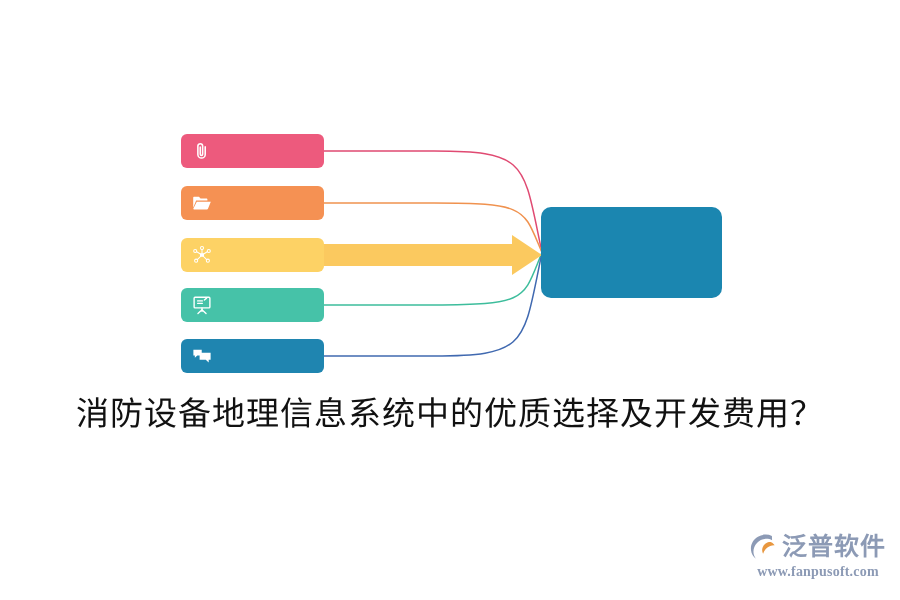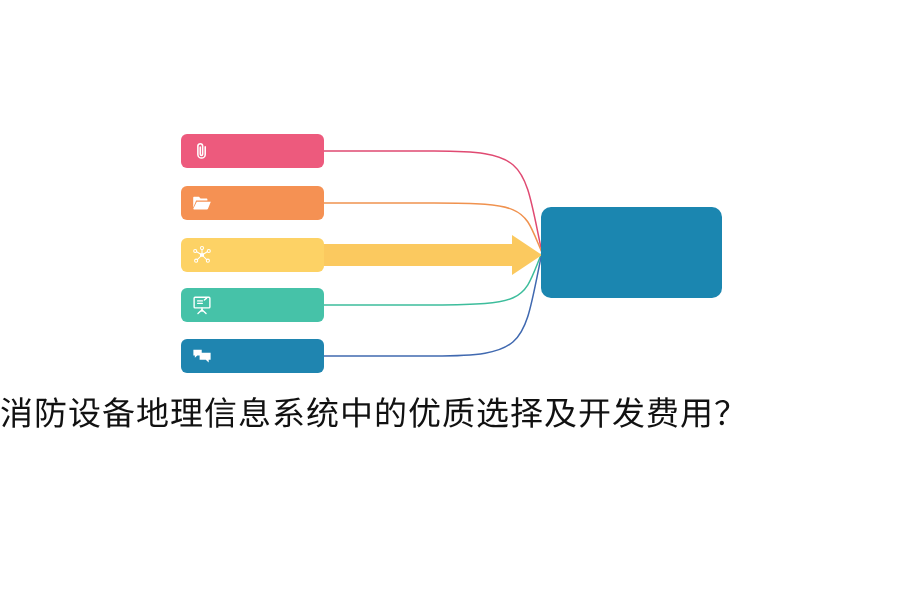--- a/index.html
+++ b/index.html
@@ -87,20 +87,21 @@
     line-height: 1.35;
     padding: 0 10px;
   }
 
   
   .caption {
     position: absolute;
     left: 0;
     top: 392px;
     width: 900px;
+    text-align: center;
     font-family: "Liberation Serif", "DejaVu Serif", serif;
     font-size: 33px;
     line-height: 44px;
     color: #111111;
     letter-spacing: 1px;
     white-space: nowrap;
   }
 
   
   .watermark {
@@ -227,14 +228,26 @@
       <span class="node-label"></span>
     </div>
 
     <div class="target-node" id="target" style="left: 541px; top: 207px; width: 181px; height: 91px; background: rgb(27, 134, 176);">
       <span class="target-label"></span>
     </div>
   </div>
 
   <div class="caption">消防设备地理信息系统中的优质选择及开发费用？</div>
 
+  <div class="watermark">
+    <div class="wm-row">
+      <span class="wm-mark">
+        <svg viewBox="0 0 32 32">
+          <path d="M25.5 4.2C20.8 2 15.2 2.4 10.6 5 5.4 8 2.5 13.6 3.2 19.4c.4 3.6 2.3 6.9 5.2 9.1-2.6-3.4-3.3-7.9-1.8-11.9C8.4 11.7 12.7 8.2 17.8 7.4c2.7-.4 5.5.1 7.9 1.4z" fill="#8c9ab5"></path>
+          <path d="M23.2 10.3c-3.6.5-6.6 3-7.7 6.4-.7 2.2-.5 4.6.6 6.6 1.1-3.8 3.9-6.9 7.6-8.3 1.5-.6 3.1-.9 4.7-.8-1.2-2.4-3.5-4-6.2-4.2z" fill="#e8973f"></path>
+        </svg>
+      </span>
+      <span class="wm-name">泛普软件</span>
+    </div>
+    <div class="wm-url">www.fanpusoft.com</div>
+  </div>
 
 </div>
 
 </body></html>

